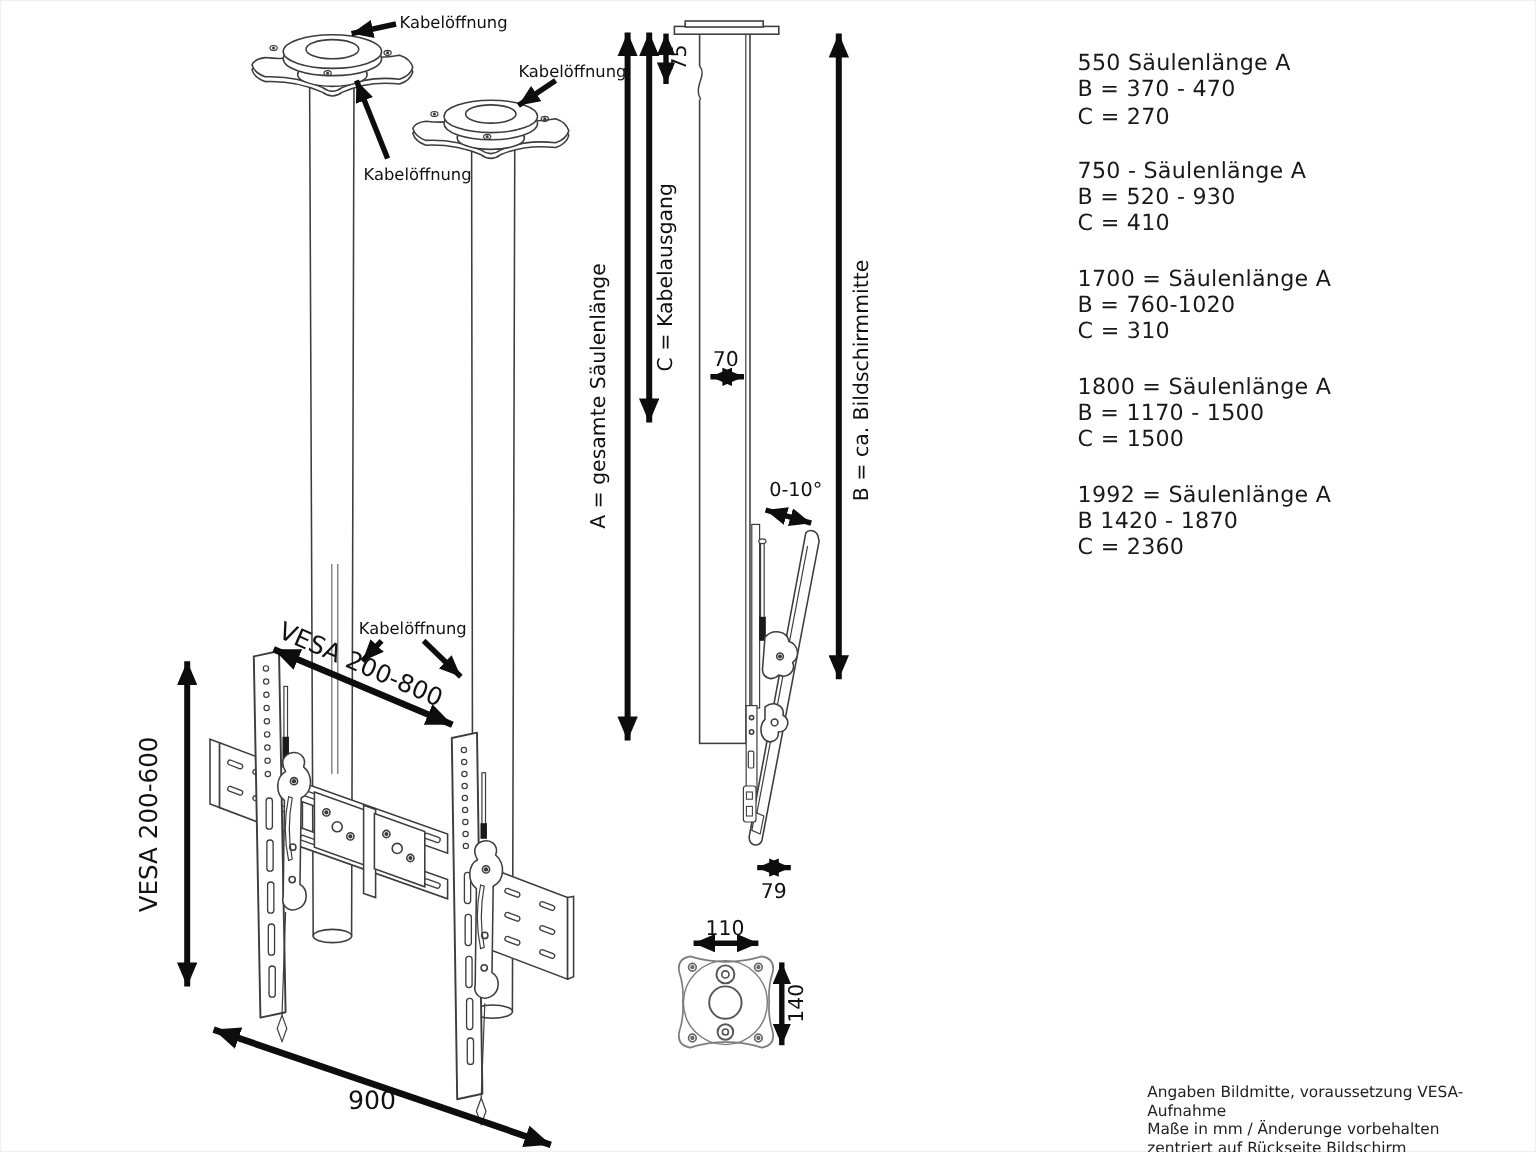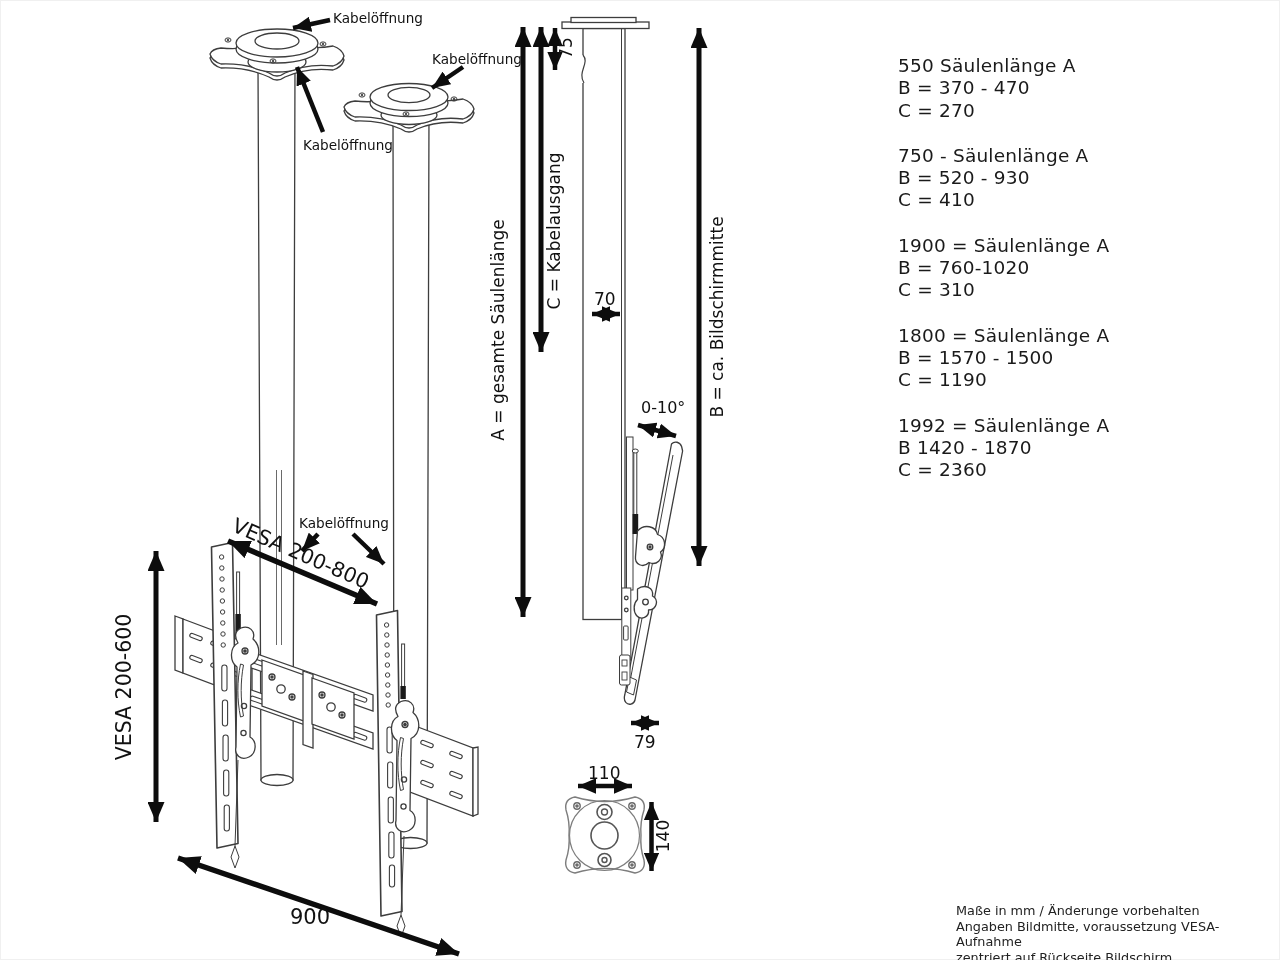--- a/index.html
+++ b/index.html
@@ -3,21 +3,21 @@
 <meta charset="utf-8">
 <style>
   html,body{margin:0;padding:0;background:#dcdcdc;}
   #stage{
     position:relative;width:1280px;height:960px;background:#ffffff;
     font-family:"DejaVu Sans","Liberation Sans",sans-serif;
     color:#1a1a1a;overflow:hidden;box-shadow:inset 0 0 0 1px #f0f0f0;
   }
   #drawing{position:absolute;left:0;top:0;}
   .spec{
-    position:absolute;left:898px;top:55px;
+    position:absolute;left:898px;top:42px;
     font-size:18.5px;line-height:22.3px;letter-spacing:0.2px;color:#1a1a1a;
   }
   .spec .group{margin-bottom:23px;}
   .footer{
     position:absolute;left:956px;top:903px;
     font-size:12.8px;line-height:15.5px;color:#222;
   }
   svg text{fill:#111;}
   .dim{font-size:17px;}
   .dimbig{font-size:20.5px;}
@@ -327,35 +327,35 @@
       <div>550 Säulenlänge A</div>
       <div>B = 370 - 470</div>
       <div>C = 270</div>
     </div>
     <div class="group">
       <div>750 - Säulenlänge A</div>
       <div>B = 520 - 930</div>
       <div>C = 410</div>
     </div>
     <div class="group">
-      <div>1900 = Säulenlänge A</div>
+      <div>1700 = Säulenlänge A</div>
       <div>B = 760-1020</div>
       <div>C = 310</div>
     </div>
     <div class="group">
       <div>1800 = Säulenlänge A</div>
-      <div>B = 1570 - 1500</div>
-      <div>C = 1190</div>
+      <div>B = 1170 - 1500</div>
+      <div>C = 1500</div>
     </div>
     <div class="group">
       <div>1992 = Säulenlänge A</div>
       <div>B 1420 - 1870</div>
       <div>C = 2360</div>
     </div>
   </div>
 
   <div class="footer">
+    <div>Angaben Bildmitte, voraussetzung VESA- Aufnahme</div>
     <div>Maße in mm / Änderunge vorbehalten</div>
-    <div>Angaben Bildmitte, voraussetzung VESA- Aufnahme</div>
     <div>zentriert auf Rückseite Bildschirm</div>
   </div>
 
 </div>
 
 </body></html>

